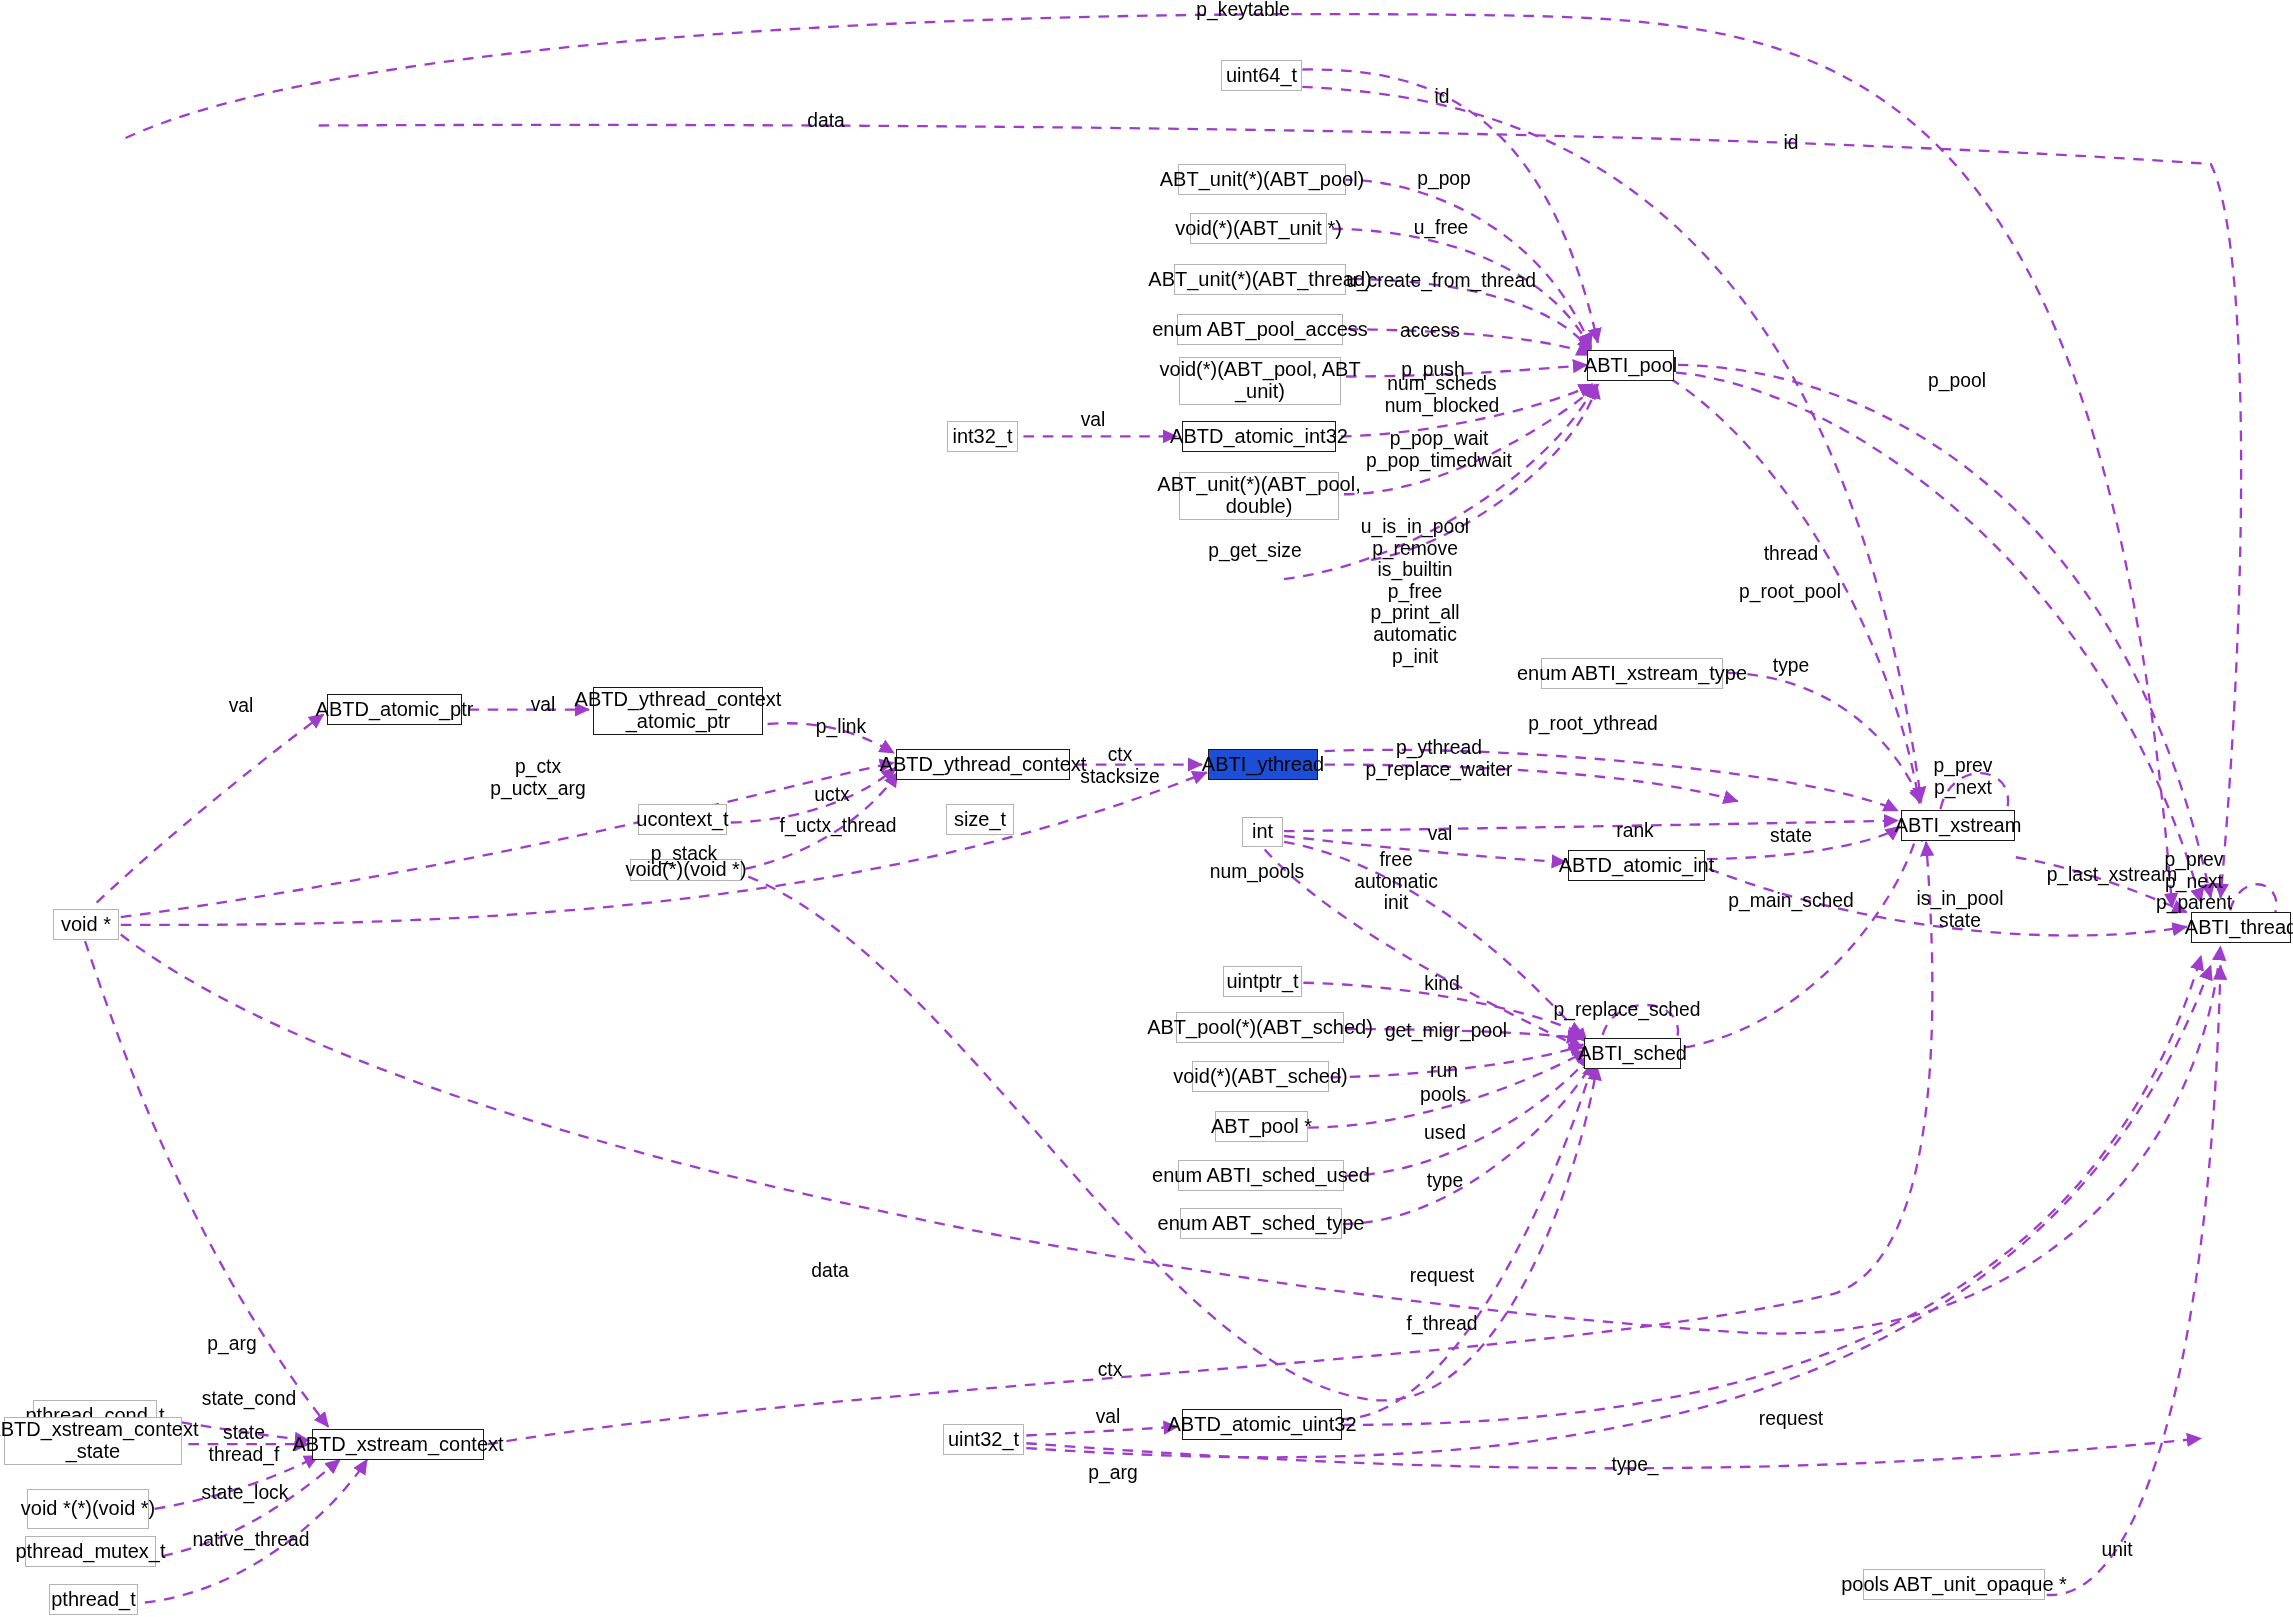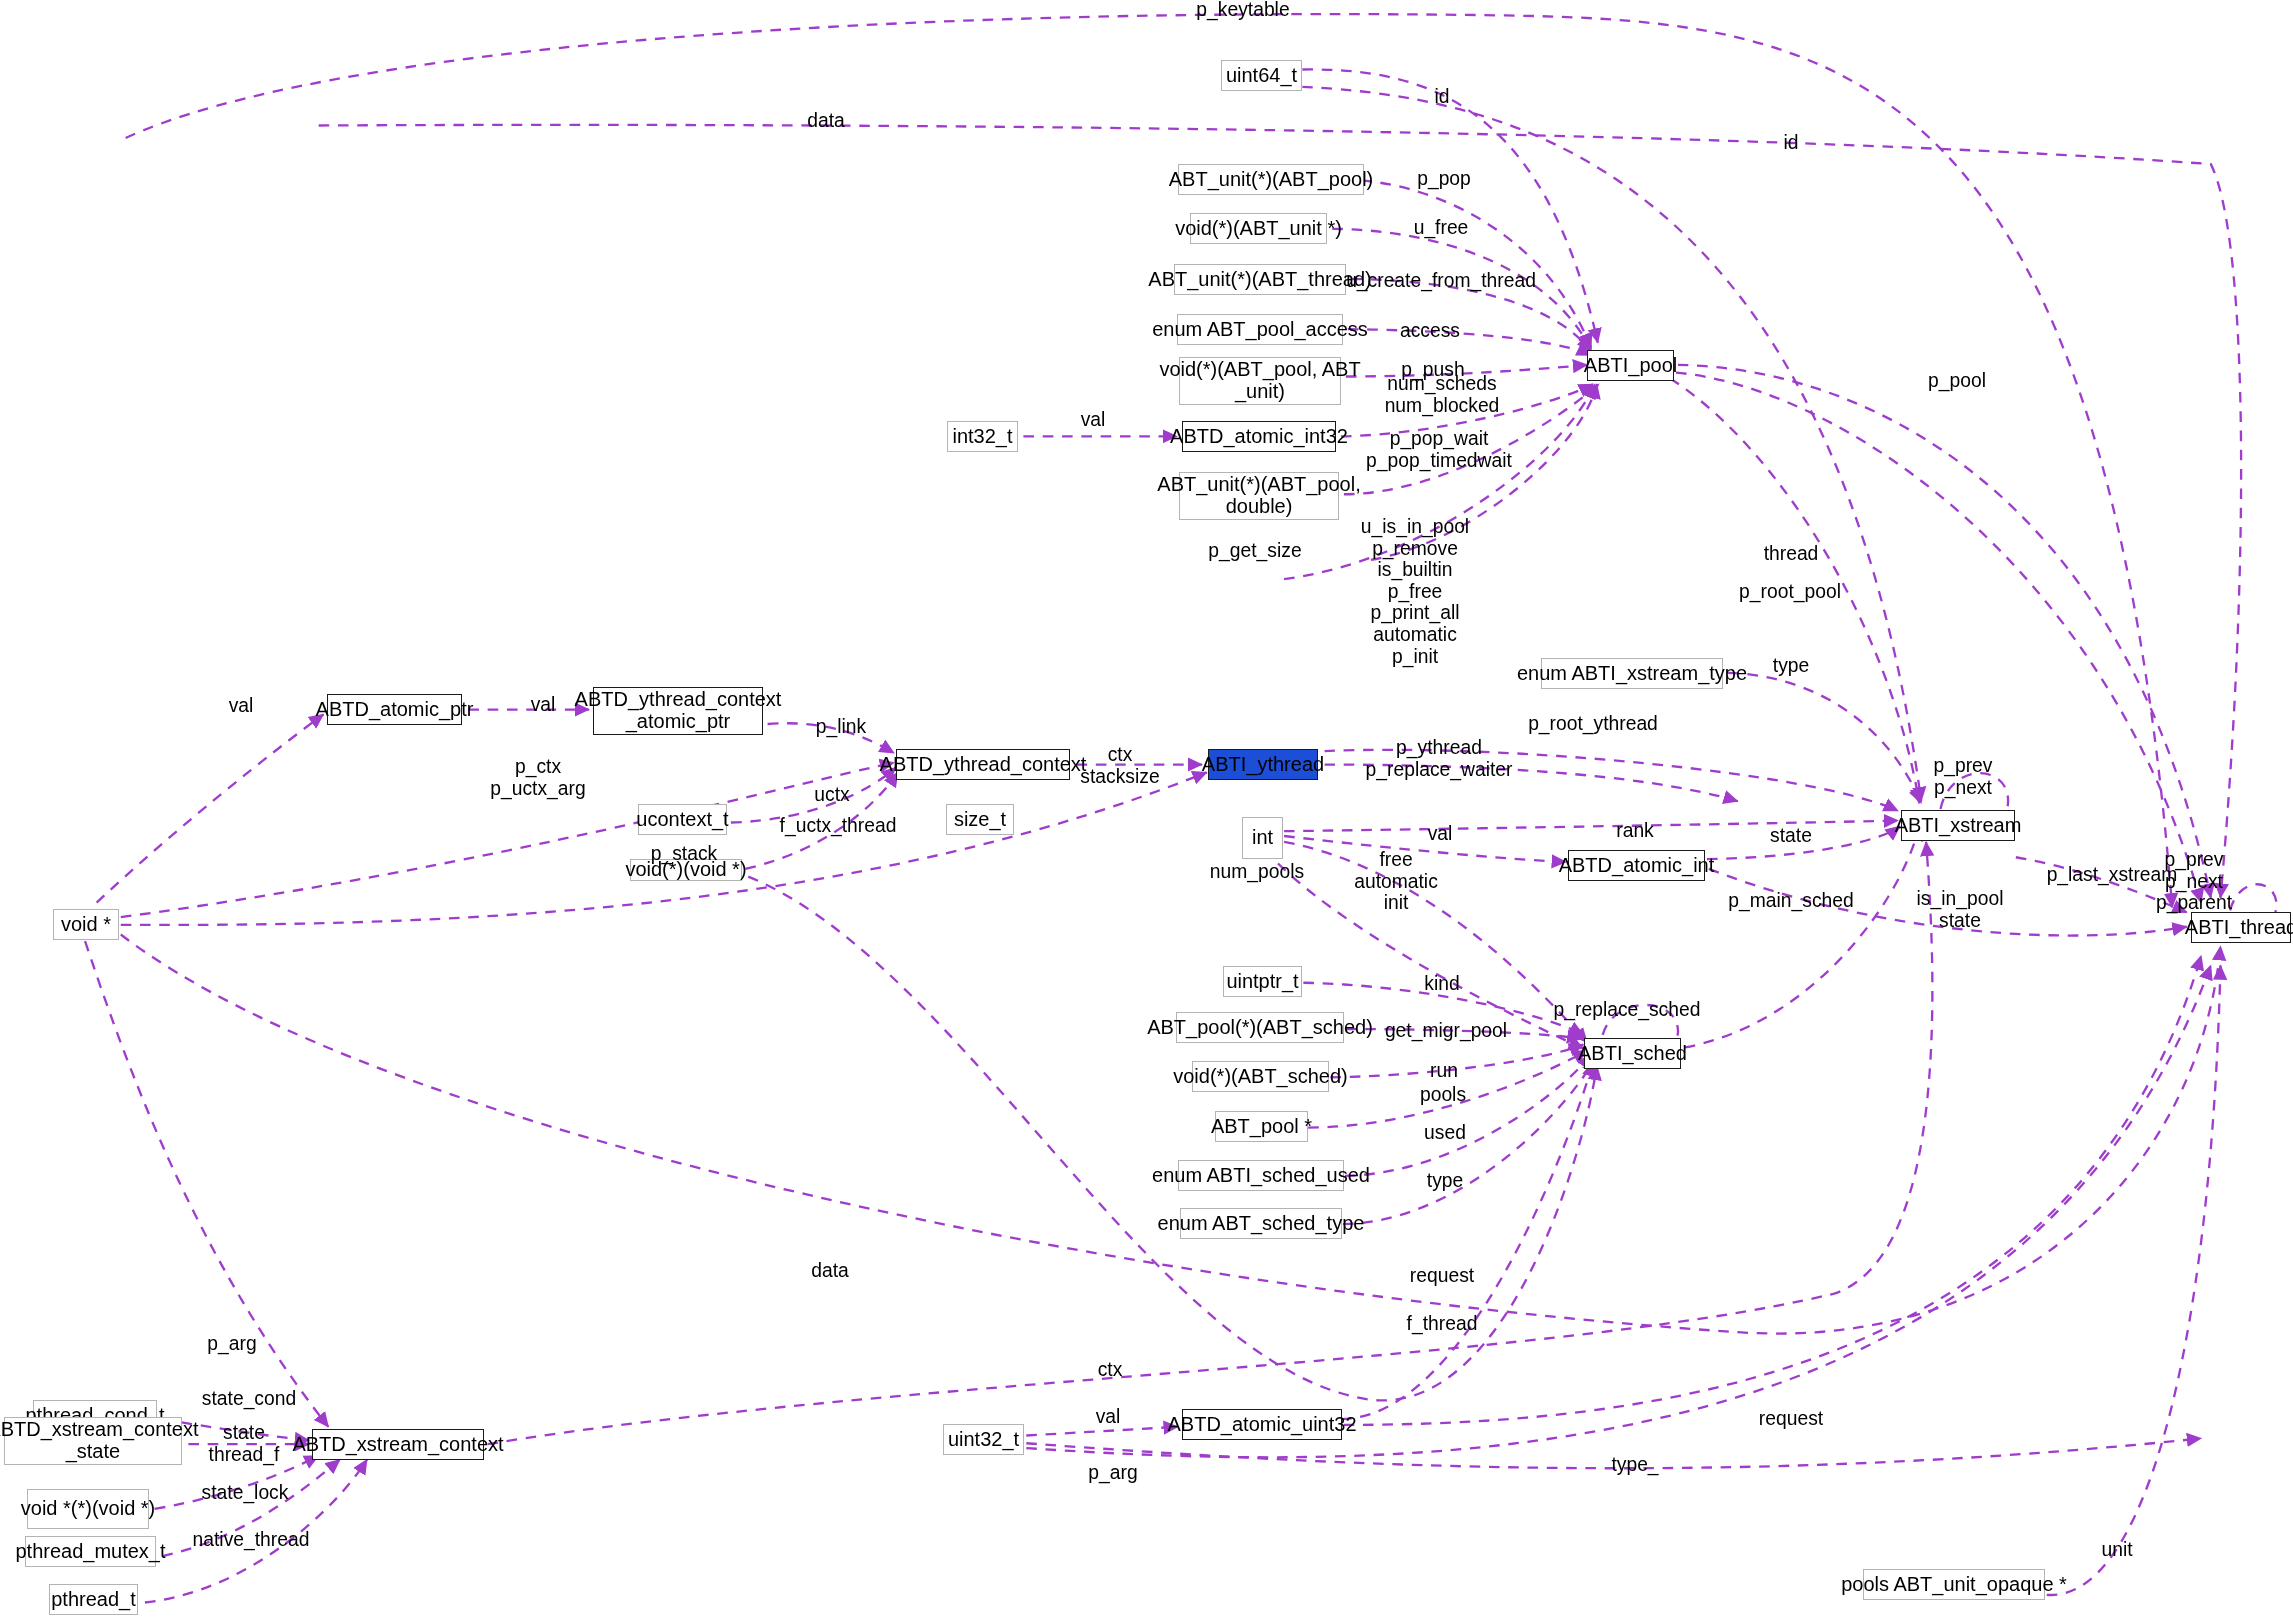--- a/index.html
+++ b/index.html
@@ -127,39 +127,39 @@
         <path d="M 1063 1487 L 1220 1478"></path>
         <path d="M 1063 1495 C 1400 1520 1800 1540 2280 1490"></path>
         <path d="M 1392 1476 C 1700 1476 2150 1430 2280 990"></path>
         <path d="M 1063 1500 C 1500 1530 2100 1520 2290 1000"></path>
         <path d="M 2120 1652 C 2220 1660 2290 1400 2300 1000"></path>
       </g>
   </svg>
 
   <div id="nodes-layer">
       <div class="node plain" style="left: 1221px; top: 60px; width: 81px; height: 31px; text-align: right;">uint64_t</div>
-      <div class="node plain" style="left: 1178px; top: 164px; width: 186px; height: 31px;">ABT_unit(*)(ABT_pool)</div>
+      <div class="node plain" style="left: 1178px; top: 164px; width: 168px; height: 31px;">ABT_unit(*)(ABT_pool)</div>
       <div class="node plain" style="left: 1190px; top: 213px; width: 137px; height: 31px;">void(*)(ABT_unit *)</div>
       <div class="node plain" style="left: 1174px; top: 264px; width: 172px; height: 31px;">ABT_unit(*)(ABT_thread)</div>
       <div class="node plain" style="left: 1177px; top: 314px; width: 166px; height: 31px;">enum ABT_pool_access</div>
       <div class="node plain" style="left: 1179px; top: 357px; width: 162px; height: 48px;">void(*)(ABT_pool, ABT
 _unit)</div>
       <div class="node plain" style="left: 947px; top: 421px; width: 71px; height: 31px;">int32_t</div>
       <div class="node key" style="left: 1182px; top: 421px; width: 154px; height: 31px;">ABTD_atomic_int32</div>
       <div class="node plain" style="left: 1179px; top: 472px; width: 160px; height: 48px;">ABT_unit(*)(ABT_pool,
 double)</div>
       <div class="node plain" style="left: 1541px; top: 658px; width: 182px; height: 31px;">enum ABTI_xstream_type</div>
       <div class="node key" style="left: 327px; top: 694px; width: 135px; height: 31px;">ABTD_atomic_ptr</div>
       <div class="node key" style="left: 593px; top: 687px; width: 170px; height: 48px;">ABTD_ythread_context
 _atomic_ptr</div>
       <div class="node key" style="left: 896px; top: 749px; width: 174px; height: 31px;">ABTD_ythread_context</div>
       <div class="node plain" style="left: 638px; top: 804px; width: 89px; height: 31px;">ucontext_t</div>
       <div class="node plain" style="left: 946px; top: 804px; width: 68px; height: 31px;">size_t</div>
       <div class="node current" style="left: 1208px; top: 749px; width: 110px; height: 31px;">ABTI_ythread</div>
-      <div class="node plain" style="left: 1242px; top: 817px; width: 41px; height: 42px;">int</div>
+      <div class="node plain" style="left: 1242px; top: 817px; width: 41px; height: 30px;">int</div>
       <div class="node key" style="left: 1568px; top: 850px; width: 137px; height: 31px;">ABTD_atomic_int</div>
       <div class="node key" style="left: 1901px; top: 810px; width: 114px; height: 31px;">ABTI_xstream</div>
       <div class="node key" style="left: 1587px; top: 350px; width: 87px; height: 31px;">ABTI_pool</div>
       <div class="node key" style="left: 2191px; top: 912px; width: 100px; height: 31px;">ABTI_thread</div>
       <div class="node plain" style="left: 630px; top: 859px; width: 112px; height: 22px;">void(*)(void *)</div>
       <div class="node plain" style="left: 53px; top: 909px; width: 66px; height: 31px;">void *</div>
       <div class="node plain" style="left: 1223px; top: 966px; width: 79px; height: 31px;">uintptr_t</div>
       <div class="node plain" style="left: 1176px; top: 1012px; width: 168px; height: 31px;">ABT_pool(*)(ABT_sched)</div>
       <div class="node plain" style="left: 1192px; top: 1061px; width: 137px; height: 31px;">void(*)(ABT_sched)</div>
       <div class="node plain" style="left: 1215px; top: 1111px; width: 93px; height: 31px;">ABT_pool *</div>

